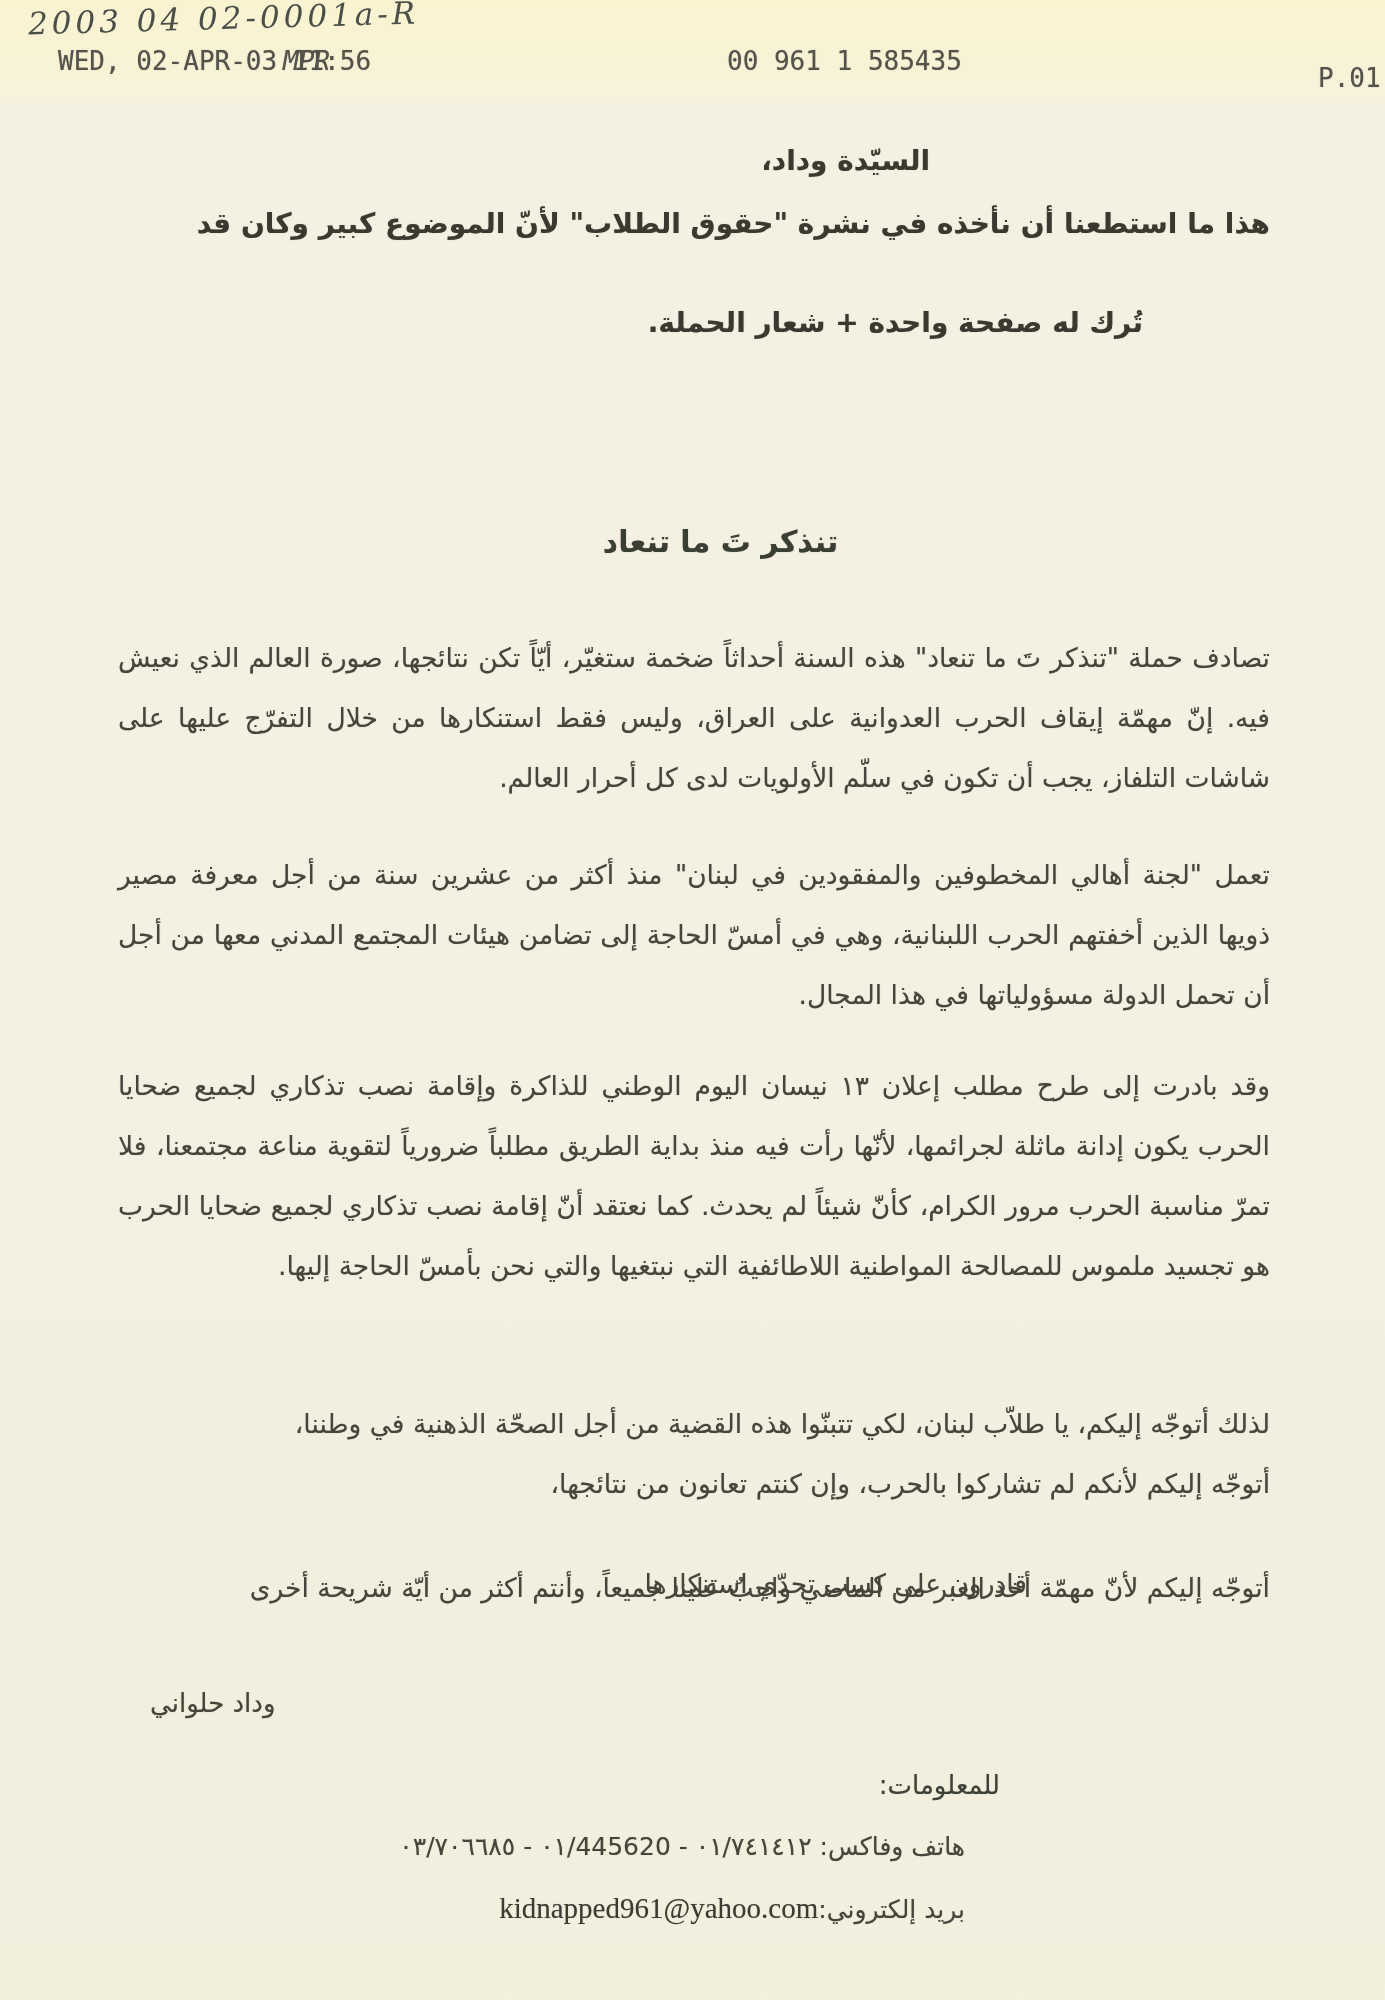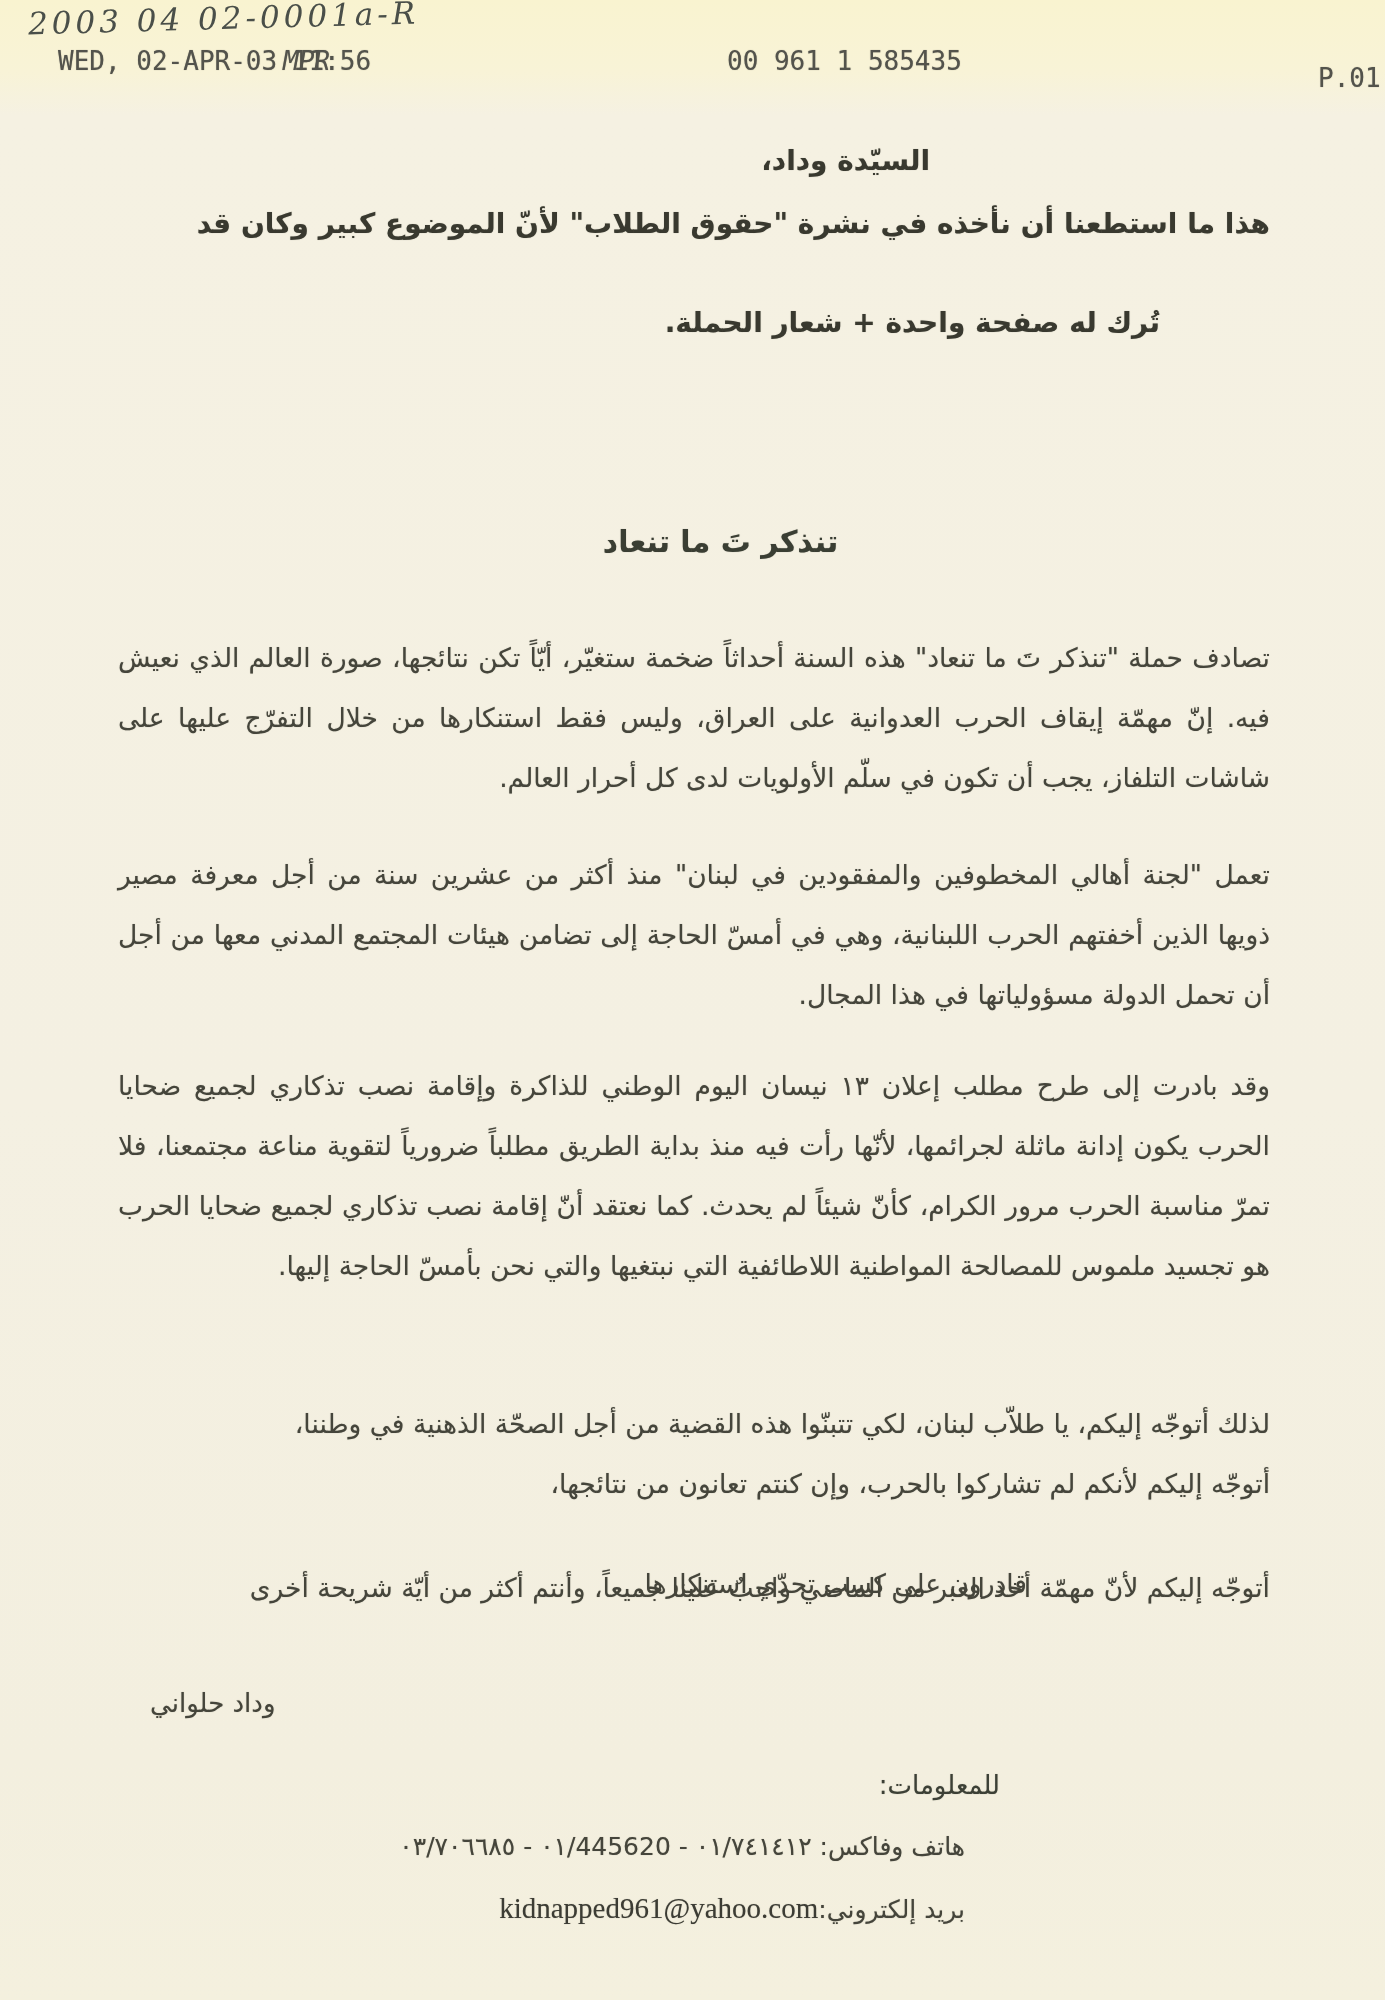--- a/index.html
+++ b/index.html
@@ -30,21 +30,21 @@
     font-size:26px;color:#53534c;
     text-shadow:0 0 1px rgba(80,80,70,.55);
   }
   .fax-datetime{left:14px;top:0;margin-left:44px;}
   .fax-station{left:283px;top:0;font-style:italic;}
   .fax-number{left:727px;top:0;}
   .fax-page{left:1318px;top:17px;}
 
   .greeting{top:144px;right:455px;font-size:28px;font-weight:bold;white-space:nowrap;color:#39392f;}
   .intro-1{top:196px;right:115px;max-width:1165px;font-size:28px;font-weight:bold;text-align:right;color:#39392f;line-height:56px;}
-  .intro-2{top:306px;right:225px;font-size:28px;font-weight:bold;white-space:nowrap;color:#39392f;}
+  .intro-2{top:306px;right:242px;font-size:28px;font-weight:bold;white-space:nowrap;color:#39392f;}
   .intro-3{top:368px;right:295px;font-size:28px;font-weight:bold;white-space:nowrap;color:#39392f;}
 
   .campaign-title{
     top:524px;left:0;right:0;text-align:center;
     font-size:30px;font-weight:bold;color:#3a3e33;
     transform:translateX(28px);
   }
 
   .para{
     left:118px;right:115px;

